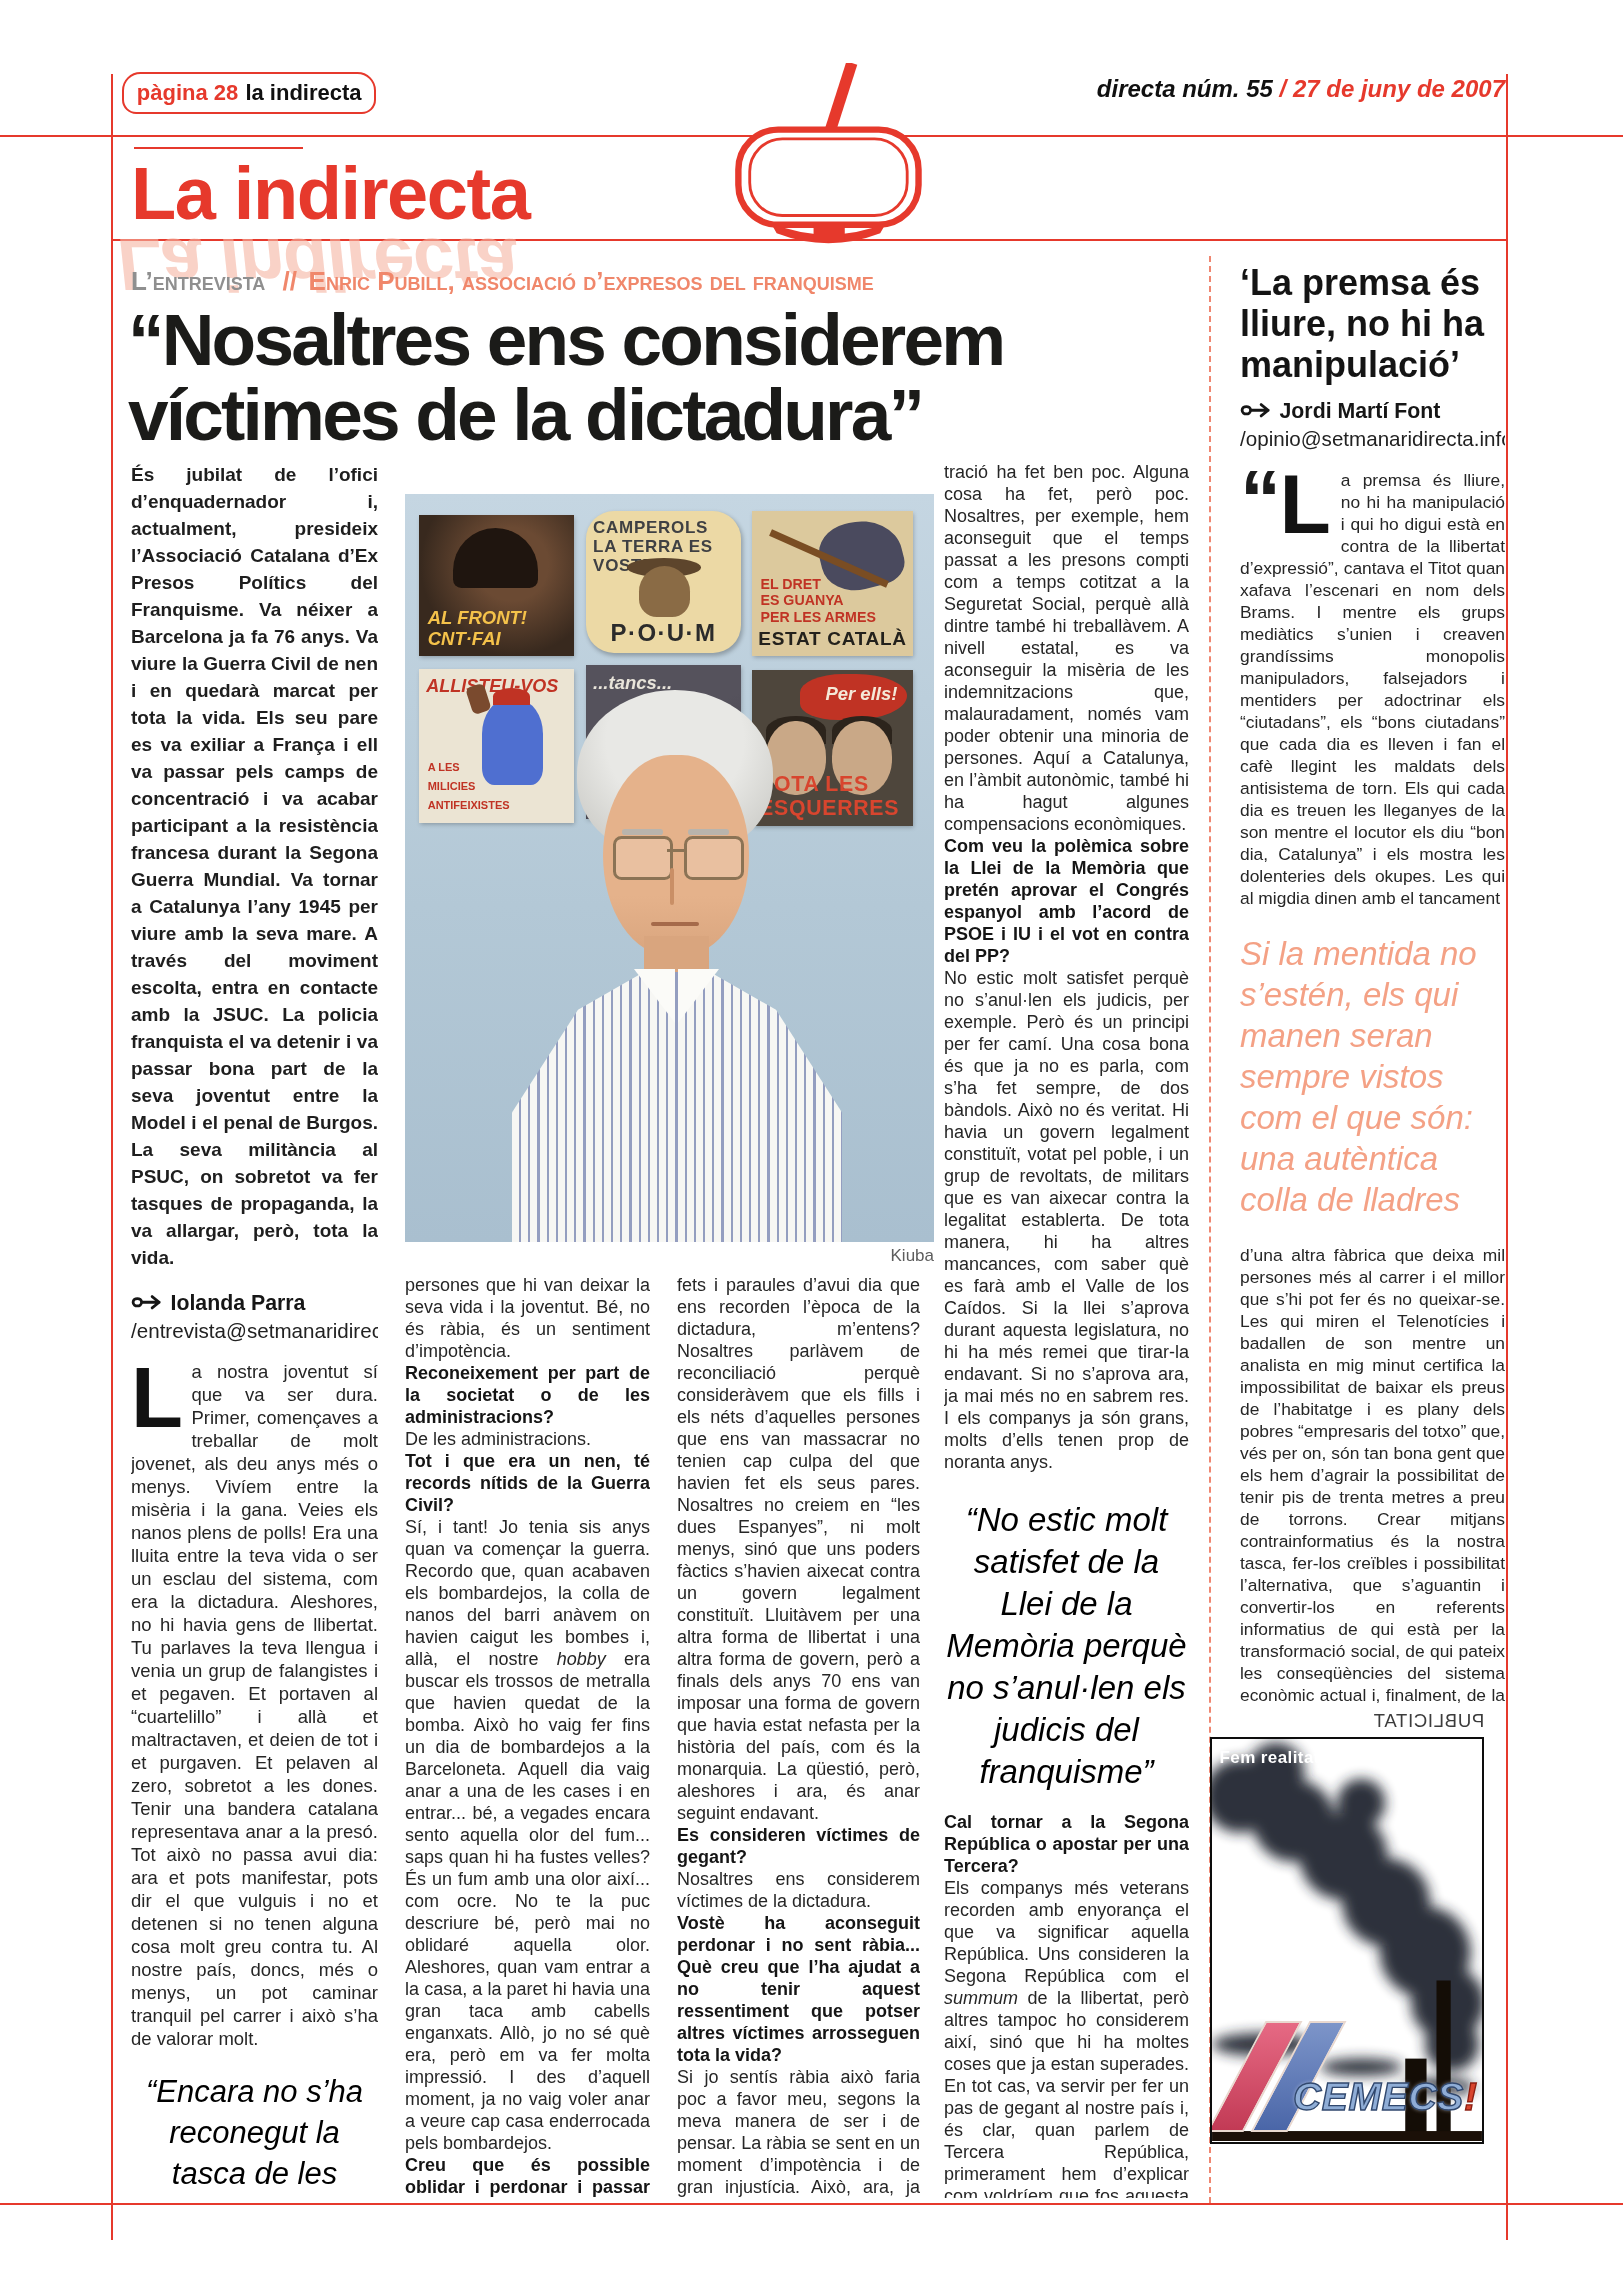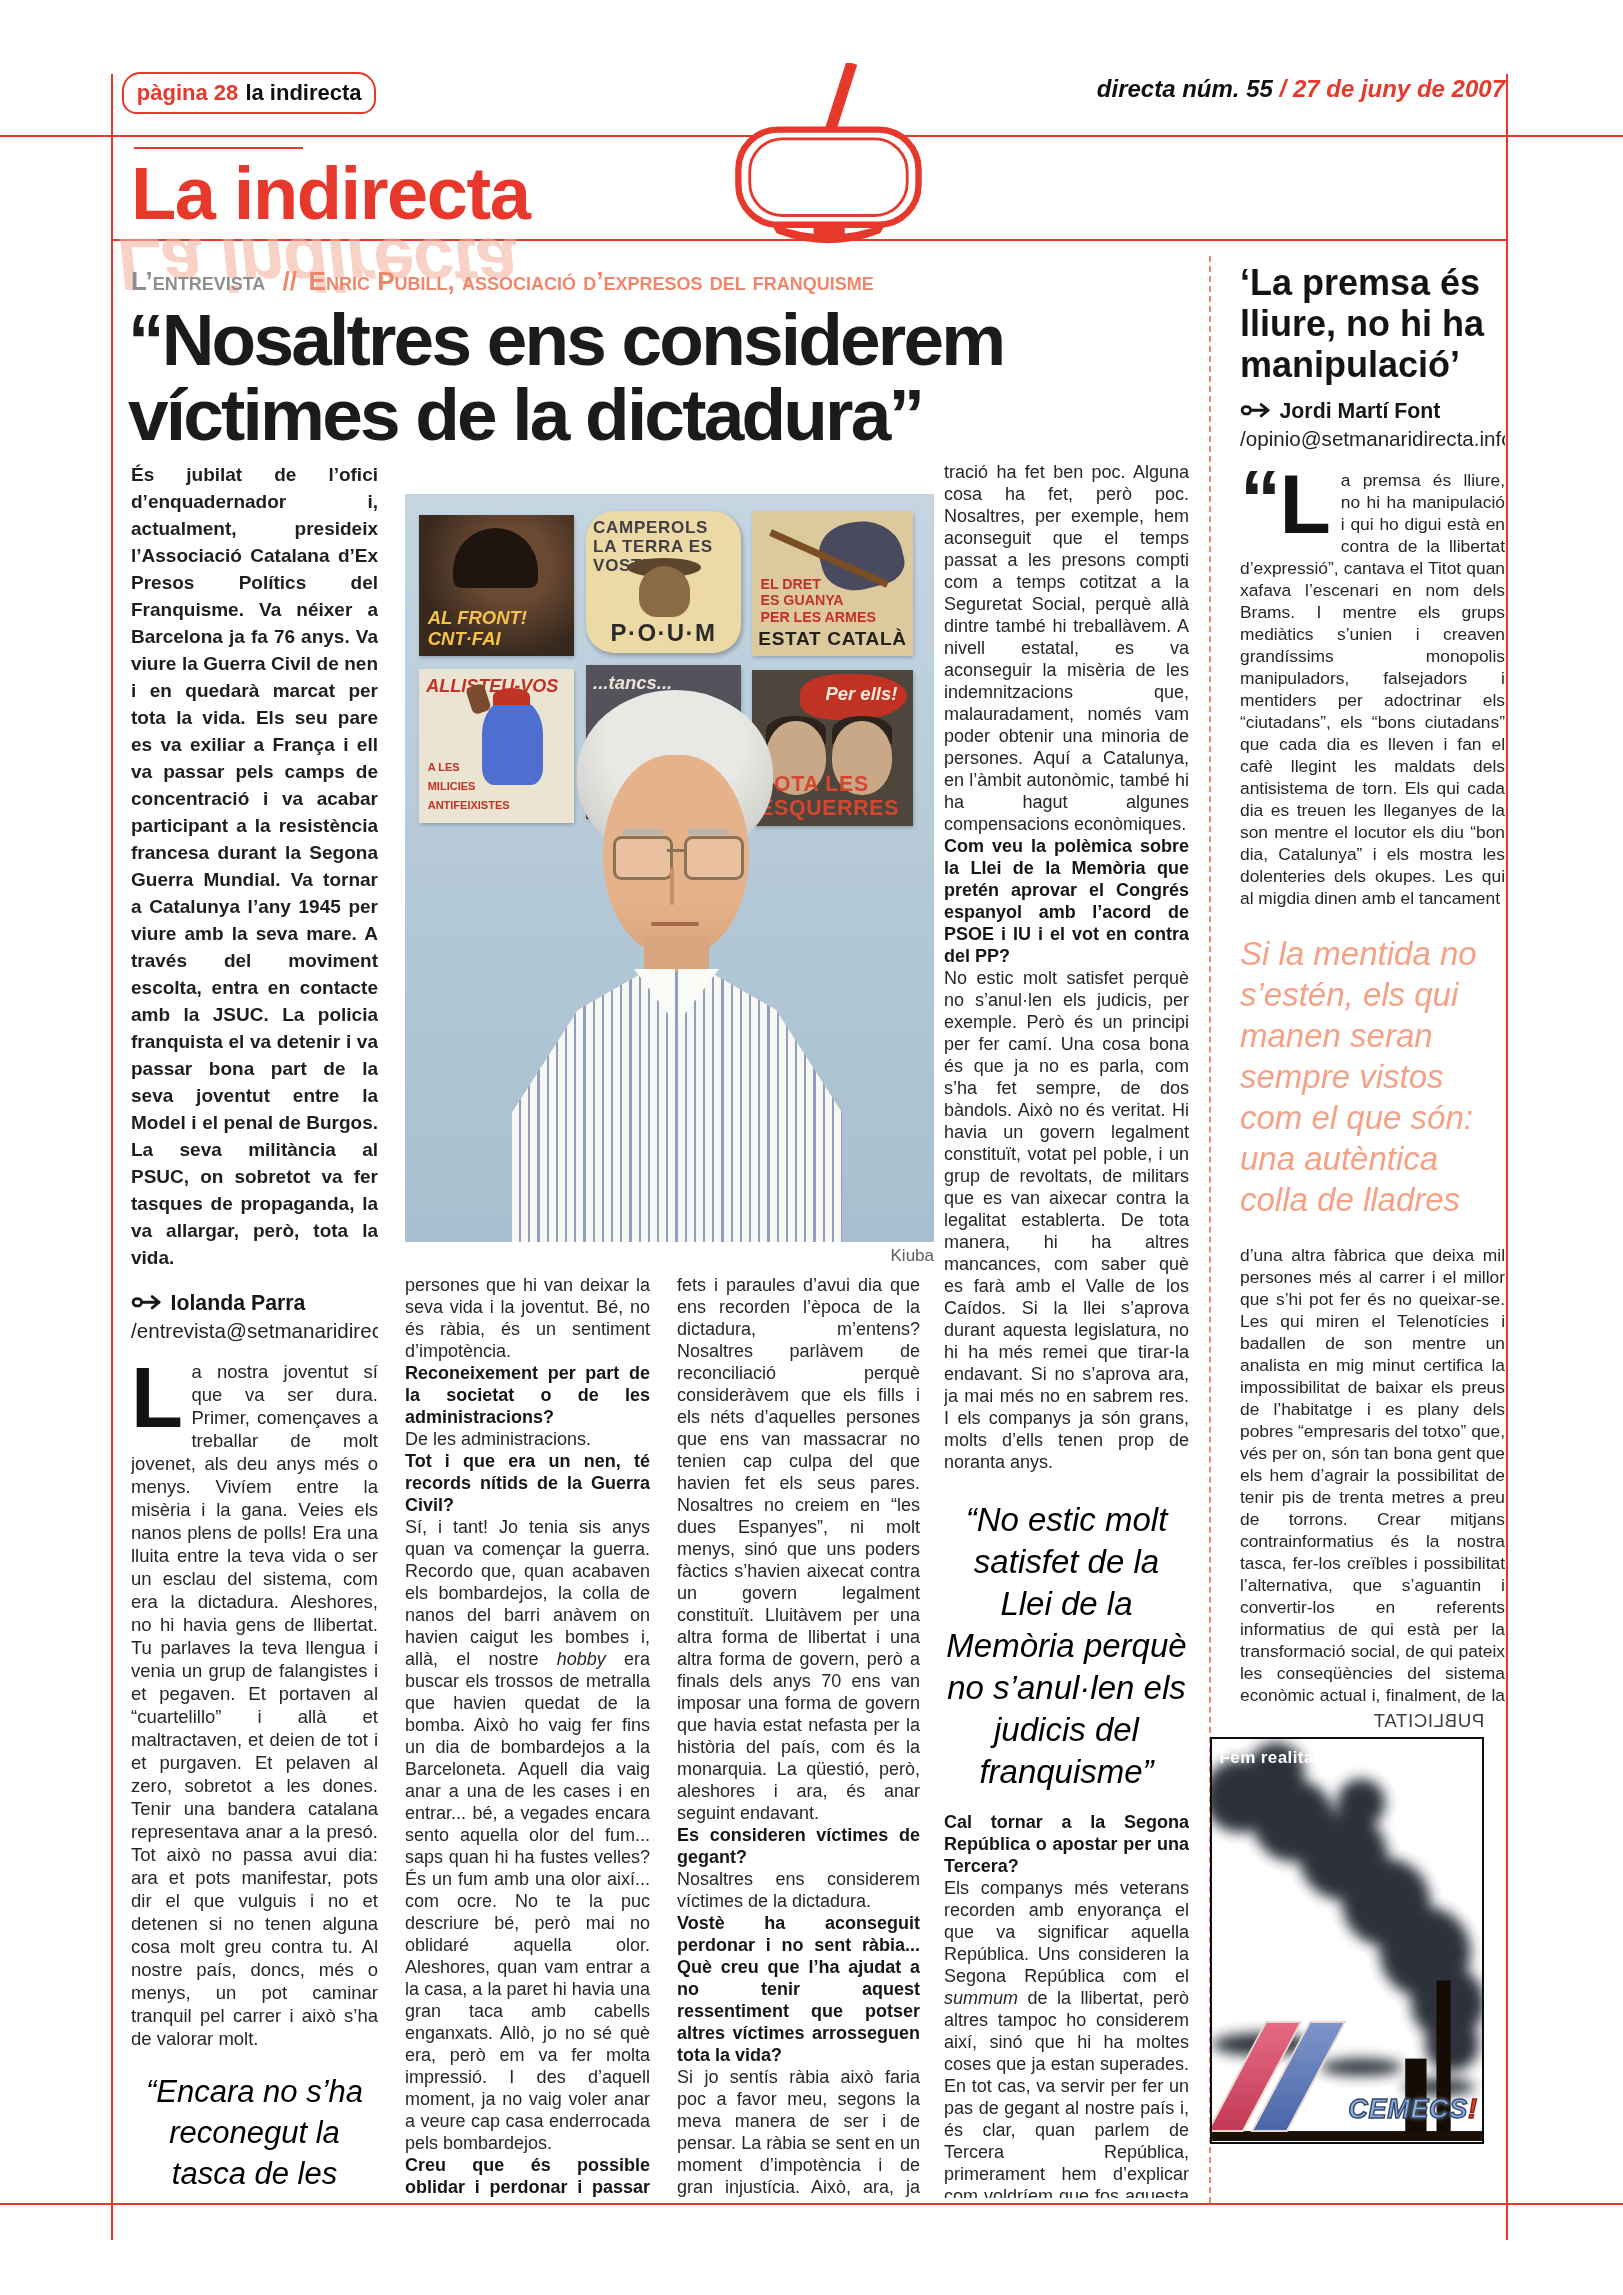--- a/index.html
+++ b/index.html
@@ -135,21 +135,21 @@
   .ad{position:absolute;left:1210px;top:1737px;width:274px;height:407px;border:2.8px solid #0d0d0d;
       box-sizing:border-box;overflow:hidden;
       background:linear-gradient(178deg,#53677b 0%,#6f767c 20%,#9d8a74 38%,#bd8055 56%,#cc7940 70%,#b15c2c 84%,#types 92%,#3a1f10 100%);}
   .ad-head{position:absolute;left:0;top:8.5px;width:100%;text-align:center;color:#fff;
            font-weight:800;font-size:17px;letter-spacing:0.4px;z-index:3;}
   .ad svg{position:absolute;left:0;top:0;z-index:1;}
   .ad-logo{position:absolute;left:0;bottom:10px;width:100%;z-index:3;}
   .stripe{position:absolute;bottom:0;width:33px;height:107px;transform:skewX(-28deg);}
   .stripeA{left:24px;background:linear-gradient(180deg,#e66a84,#c23a55);border:2.1px solid #e9d8cf;}
   .stripeB{left:68px;background:linear-gradient(180deg,#7d95c9,#4a66a8);border:2.1px solid #e9d8cf;}
-  .cemecs{position:absolute;right:4.3px;bottom:7px;font-size:27px;font-weight:800;font-style:italic;
+  .cemecs{position:absolute;right:4.3px;bottom:13px;font-size:39px;font-weight:800;font-style:italic;
           letter-spacing:0.7px;color:#8fadd6;-webkit-text-stroke:1.4px #31486e;
           text-shadow:0 0 4.3px rgba(255,255,255,.55);}
   .cemecs .bang{color:#d8452e;-webkit-text-stroke:1.4px #8c1f12;}
 </style>
 </head>
 <body>
 
 <div class="page">
 
   <div class="hline line-top"></div>

